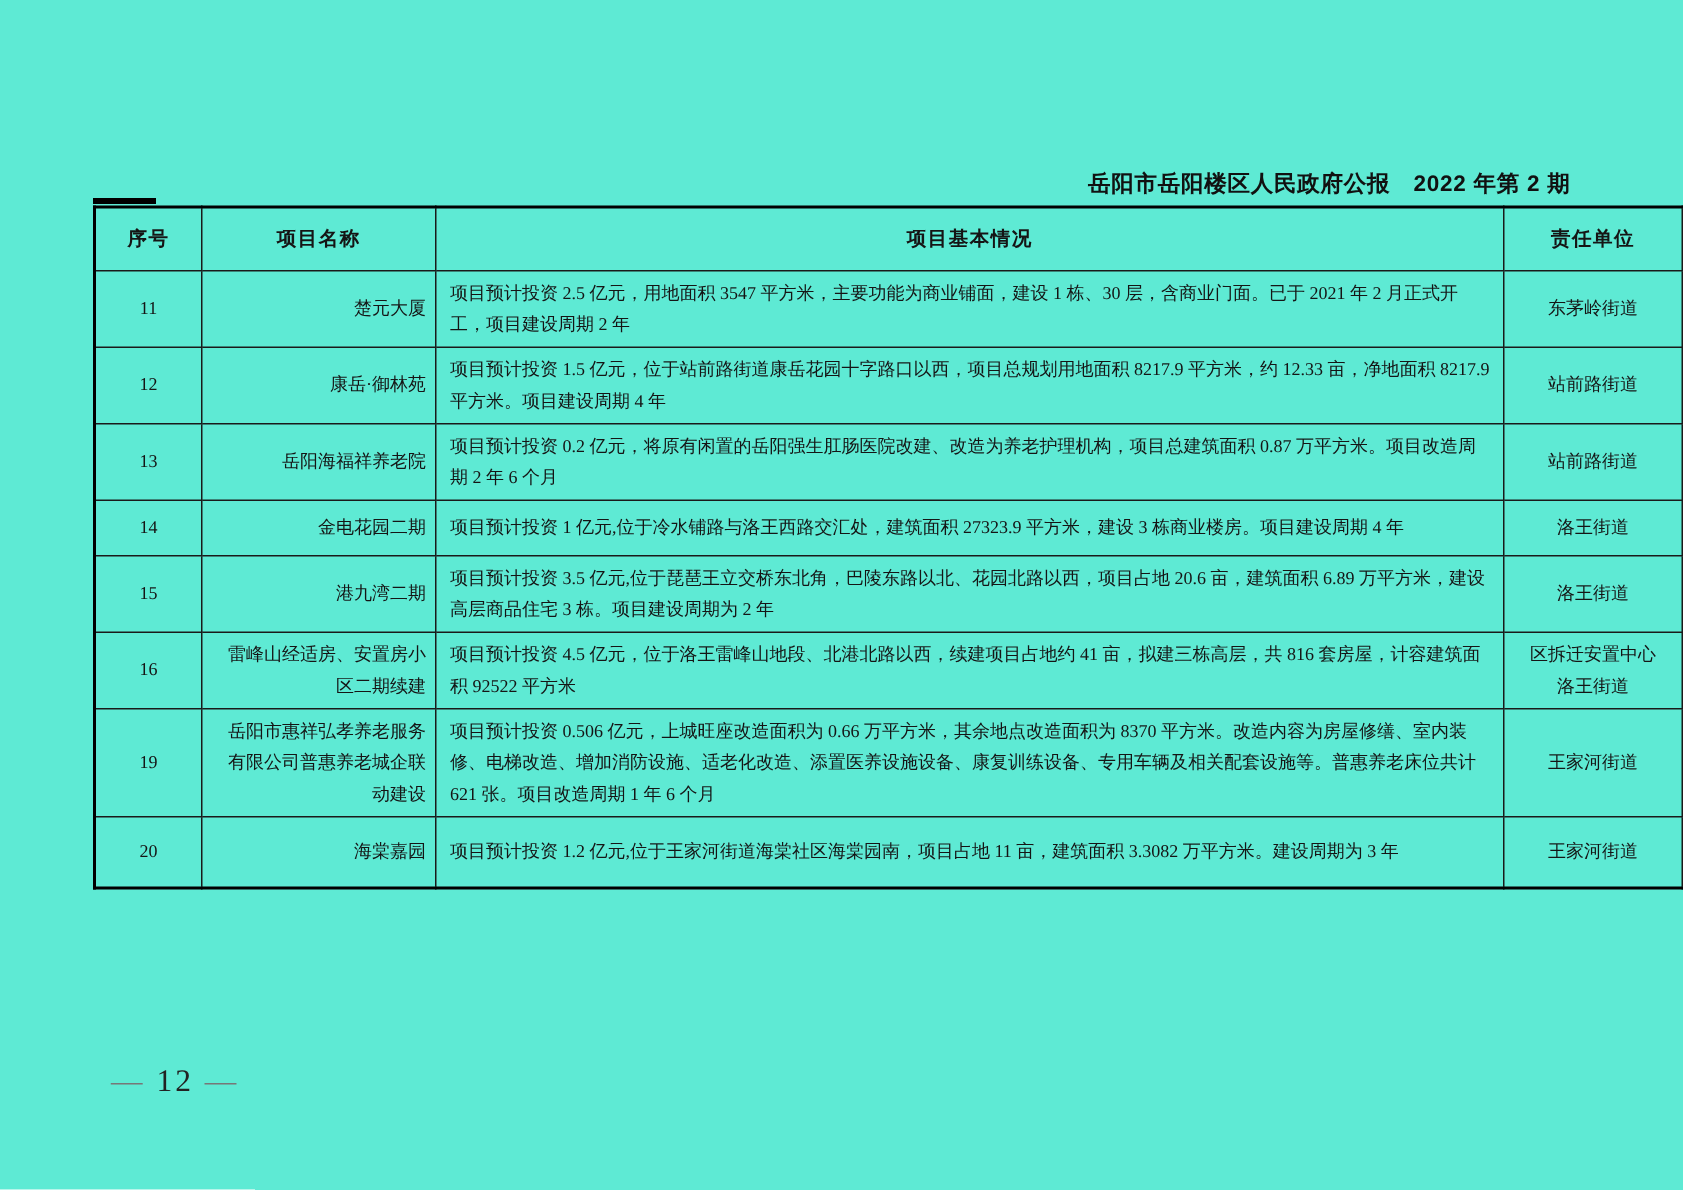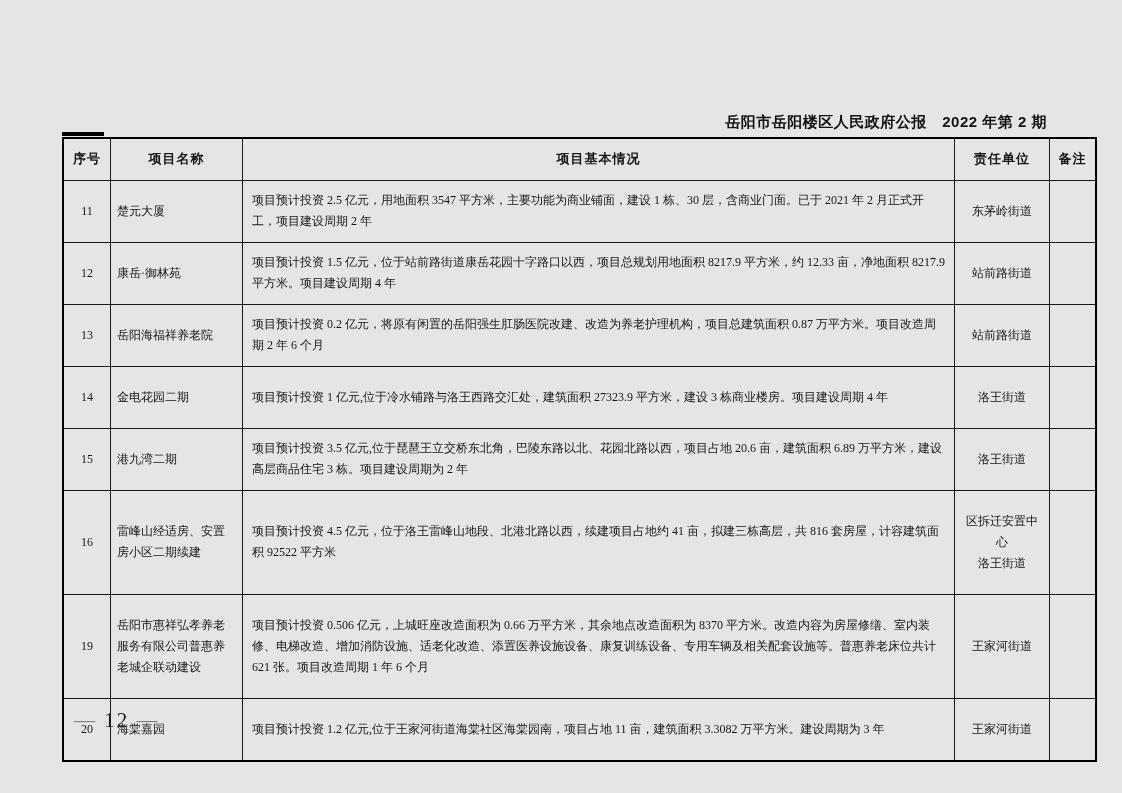--- a/index.html
+++ b/index.html
@@ -4,21 +4,21 @@
 <style>
   html, body {
     margin: 0;
     padding: 0;
     background: #ffffff;
   }
   #page {
     position: relative;
     width: 1122px;
     height: 793px;
-    background: #e5e5e5;
+    background: #5eead4;
     font-family: "Liberation Serif", "DejaVu Serif", serif;
     color: #1a1a1a;
     overflow: hidden;
   }
   .gazette-header {
     position: absolute;
     top: 113px;
     right: 75px;
     font-family: "Liberation Sans", "DejaVu Sans", sans-serif;
     font-weight: bold;
@@ -40,37 +40,37 @@
     left: 62px;
     top: 137px;
     width: 985px;
     border-collapse: collapse;
     table-layout: fixed;
     font-size: 12px;
     color: #151515;
   }
   #project-table th, #project-table td {
     border: 1px solid #1a1a1a;
-    padding: 20px 6px;
+    padding: 3px 6px;
     vertical-align: middle;
     overflow: hidden;
   }
   #project-table {
     border: 2px solid #000;
   }
   #project-table thead tr { height: 42px; }
   #project-table th {
     font-weight: bold;
     text-align: center;
     font-size: 13px;
     letter-spacing: 1px;
-    padding: 2px 3px;
+    padding: 2px 15px;
   }
   .c-no   { width: 40px;  text-align: center; }
-  .c-name { width: 125px; text-align: left; line-height: 1.75; }
+  .c-name { width: 125px; text-align: right; line-height: 1.75; }
   .c-info { width: 693px; text-align: left; line-height: 1.75; padding: 4px 9px !important; }
   .c-unit { width: 88px;  text-align: center; line-height: 1.75; white-space: pre-line; }
   .c-note { width: 39px;  text-align: center; }
   
   #project-table tbody tr:nth-child(1)  { height: 51px; }
   #project-table tbody tr:nth-child(2)  { height: 42px; }
   #project-table tbody tr:nth-child(3)  { height: 41px; }
   #project-table tbody tr:nth-child(4)  { height: 37px; }
   #project-table tbody tr:nth-child(5)  { height: 47px; }
   #project-table tbody tr:nth-child(6)  { height: 50px; }

